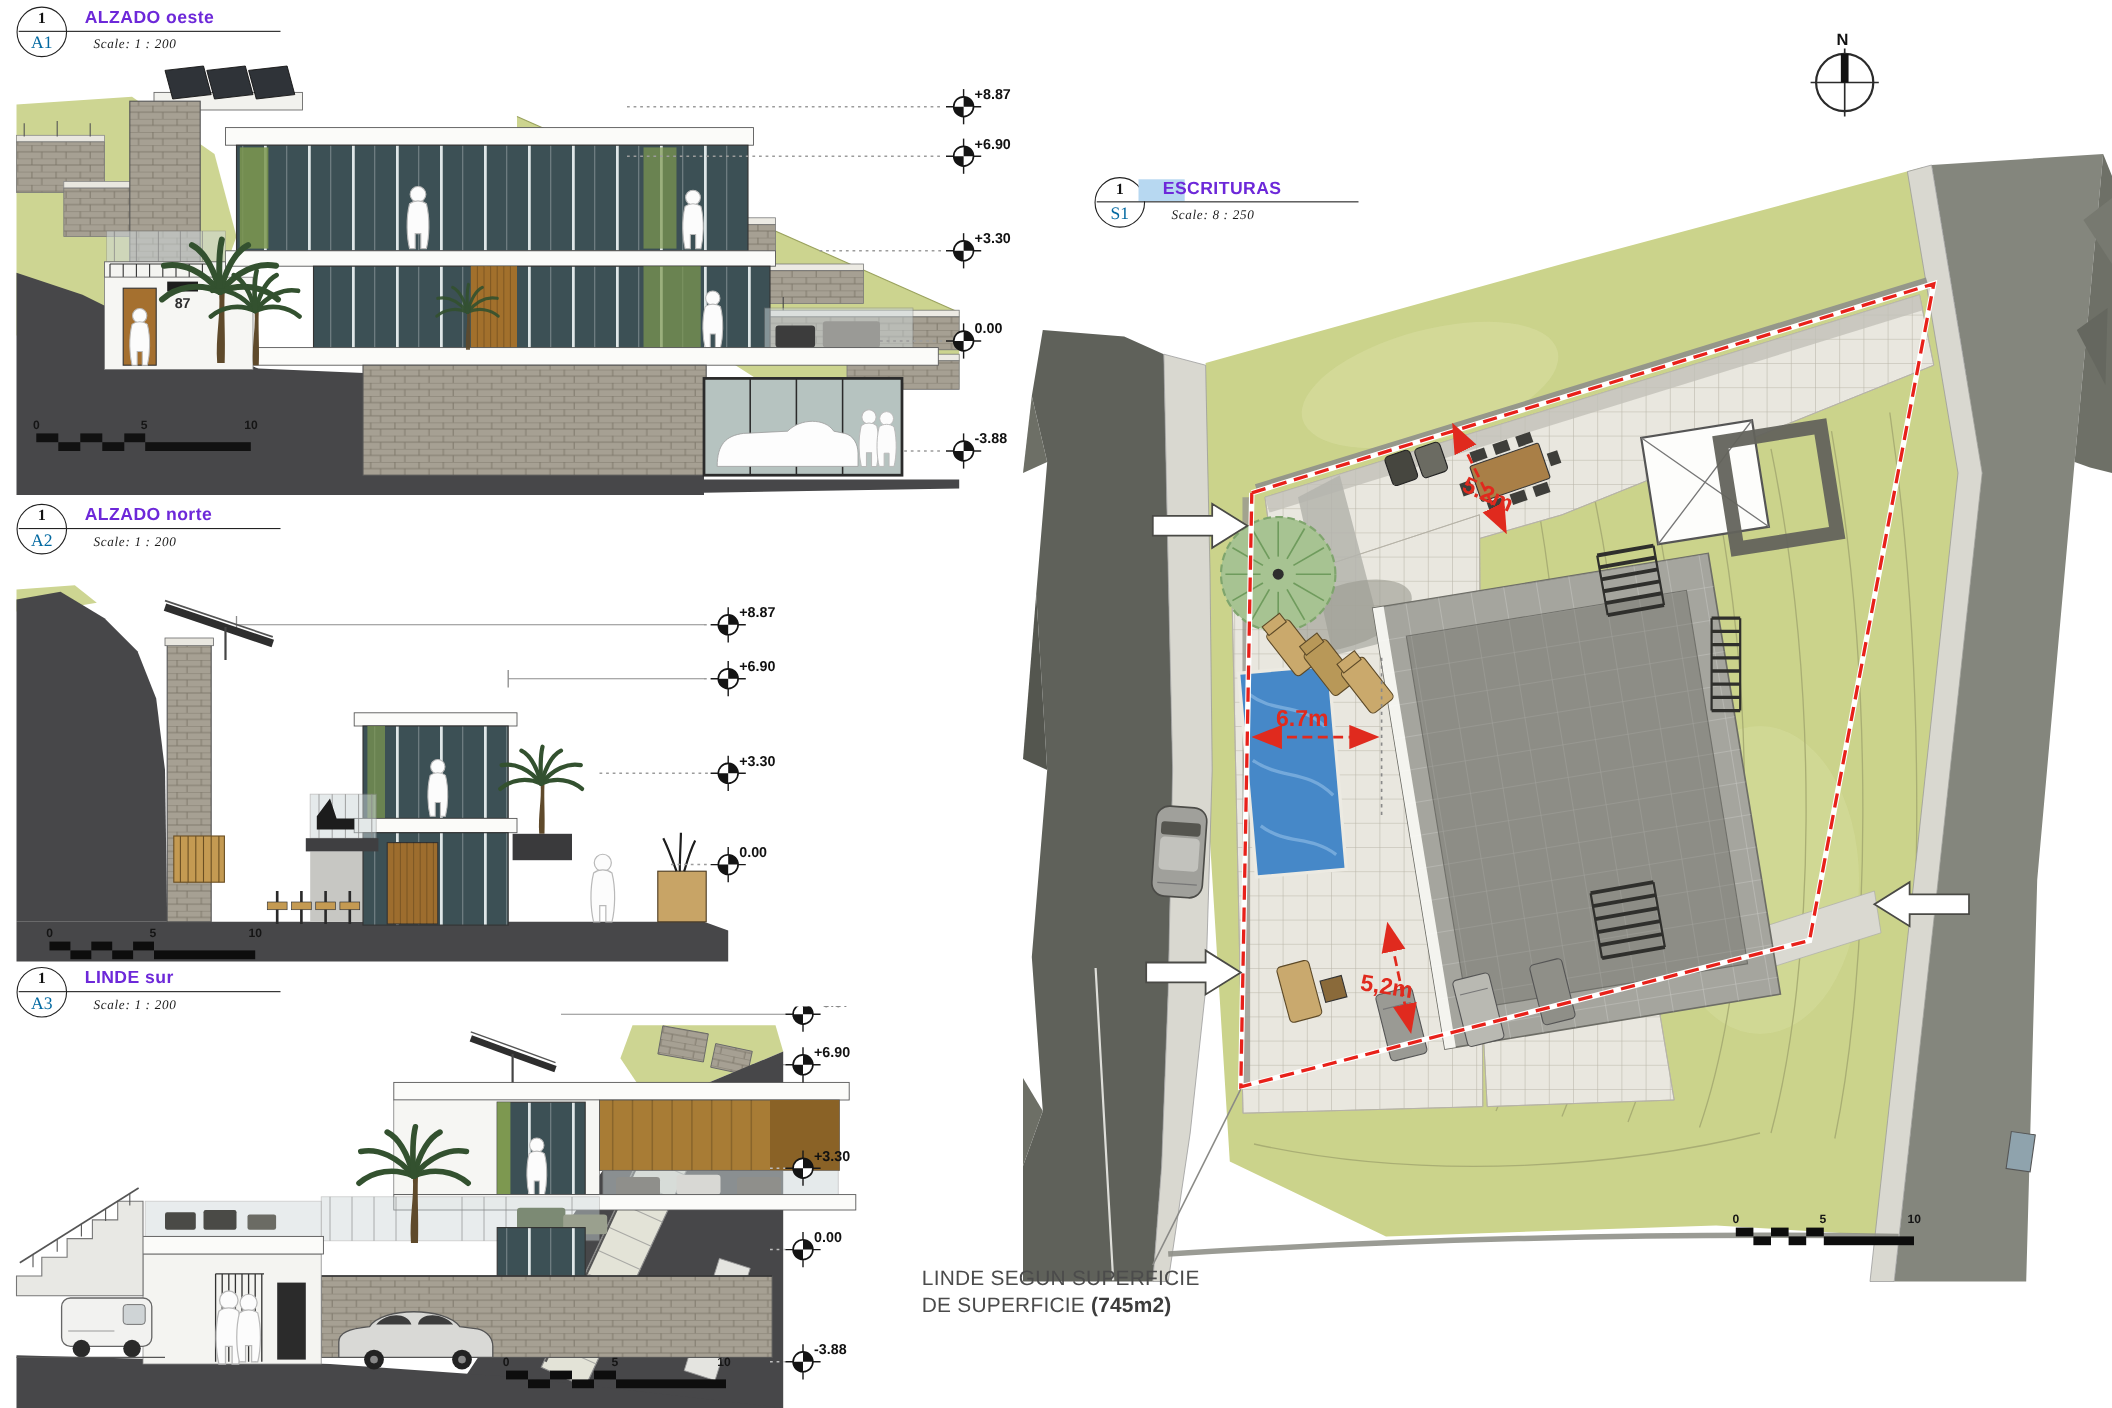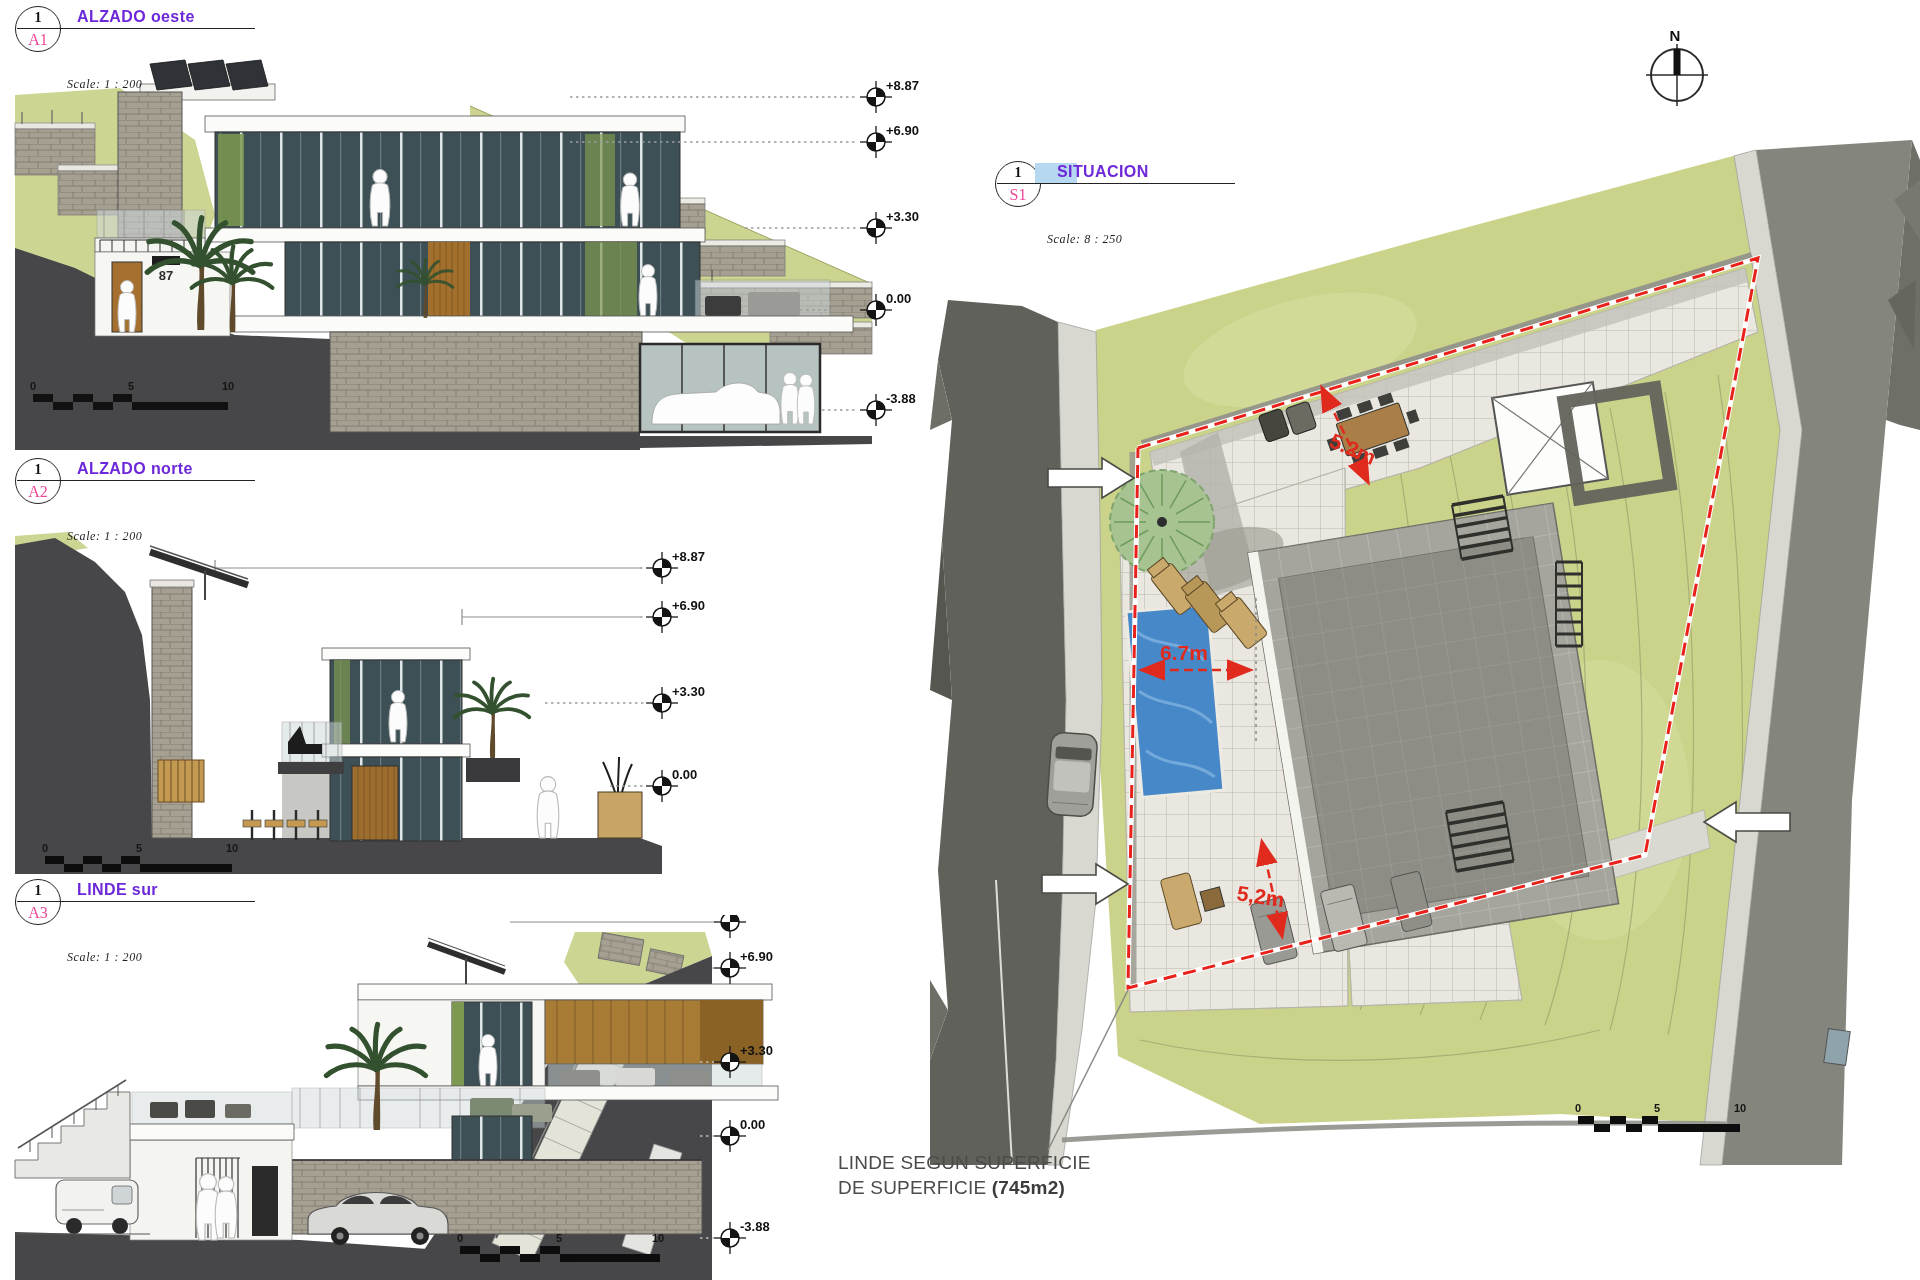--- a/index.html
+++ b/index.html
@@ -8,25 +8,25 @@
   svg{position:absolute;display:block;}
   
   .tb{position:absolute;}
   .tb-circ{position:absolute;left:0;top:0;width:46px;height:46px;border:1.6px solid #222;
            border-radius:50%;background:#fff;box-sizing:border-box;}
   .tb-hl{position:absolute;left:40px;top:2px;width:42px;height:20px;background:#b7d8f1;}
   .tb-line{position:absolute;left:2px;top:22px;height:0;border-top:1.6px solid #222;}
   .tb-num{position:absolute;left:0;top:4px;width:46px;text-align:center;
           font:bold 14px "Liberation Serif",serif;color:#111;}
   .tb-ref{position:absolute;left:0;top:25px;width:46px;text-align:center;
-          font:16px "Liberation Serif",serif;color:#ec4899;}
+          font:16px "Liberation Serif",serif;color:#0369a1;}
   .tb-title{position:absolute;left:62px;top:2px;font:b old 19px "Liberation Serif",serif;
             font-weight:bold;letter-spacing:.4px;color:#6d28d9;white-space:nowrap;}
-  .tb-scale{position:absolute;left:52px;top:27px;font:italic 12px "Liberation Serif",serif;
-            color:#1d1d1d;letter-spacing:.6px;white-space:nowrap;margin-top:44px;}
+  .tb-scale{position:absolute;left:70px;top:27px;font:italic 12px "Liberation Serif",serif;
+            color:#1d1d1d;letter-spacing:.6px;white-space:nowrap;}
   
   .note{position:absolute;left:792px;top:1150px;width:300px;
         font:19px "Liberation Sans",sans-serif;color:#4b4b4b;line-height:1.32;letter-spacing:.2px;margin-left:46px;}
   .note b{color:#3c3c3c;}
   
   .lvltxt{font:600 13px "Liberation Sans",sans-serif;fill:#111;}
   .sctxt{font:700 11px "Liberation Sans",sans-serif;fill:#151515;}
   .dim{font:700 21px "Liberation Sans",sans-serif;}
   .ntxt{font:700 15px "Liberation Sans",sans-serif;fill:#111;}
   .hnum{font:700 13px "Liberation Sans",sans-serif;fill:#2e2e2e;}
@@ -711,21 +711,21 @@
   <div class="tb-title">LINDE sur</div>
   <div class="tb-scale">Scale: 1 : 200</div>
 </div>
 
 <div class="tb" style="left:995px;top:161px;width:240px;">
   <div class="tb-circ"></div>
   <div class="tb-hl"></div>
   <div class="tb-line" style="width:238px;"></div>
   <div class="tb-num">1</div>
   <div class="tb-ref">S1</div>
-  <div class="tb-title">SITUACION</div>
+  <div class="tb-title">ESCRITURAS</div>
   <div class="tb-scale">Scale: 8 : 250</div>
 </div>
 
 <div class="note">
   <span>LINDE SEGUN SUPERFICIE</span><br>
   <span>DE SUPERFICIE </span><b>(745m2)</b>
 </div>
 
 </div>
 

